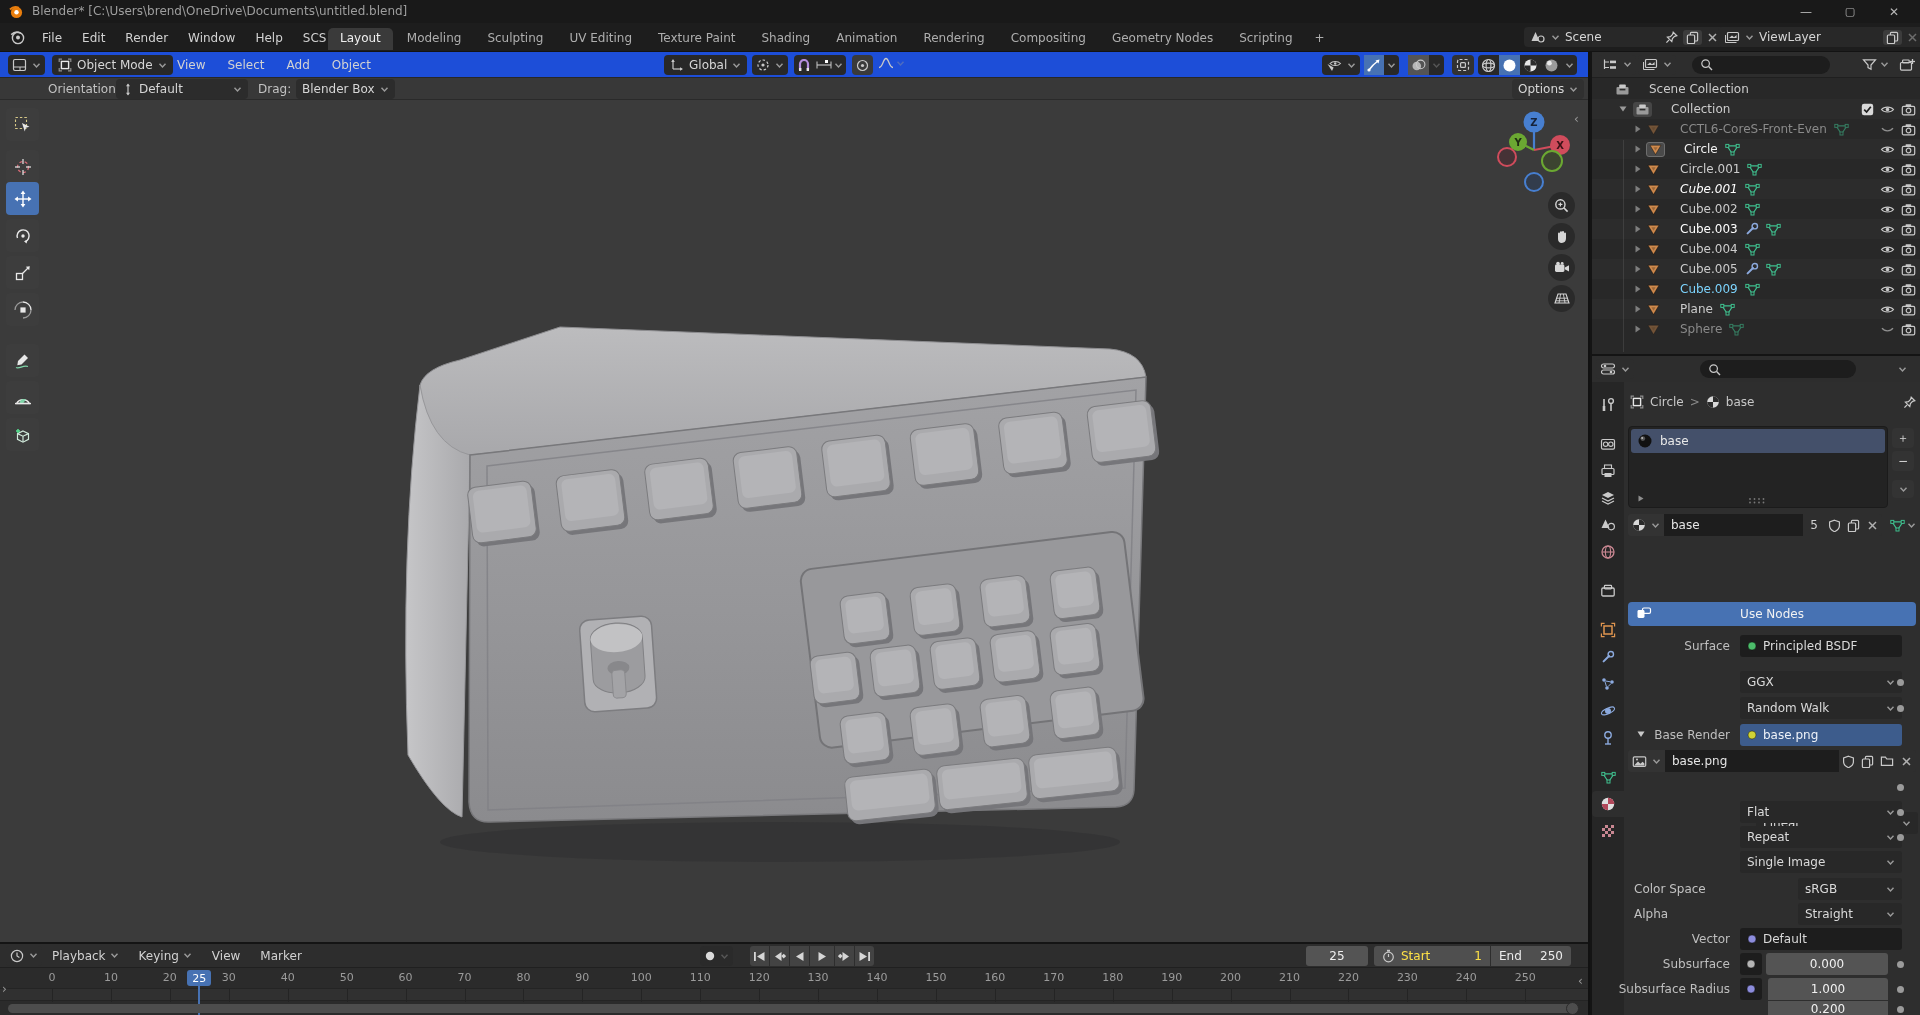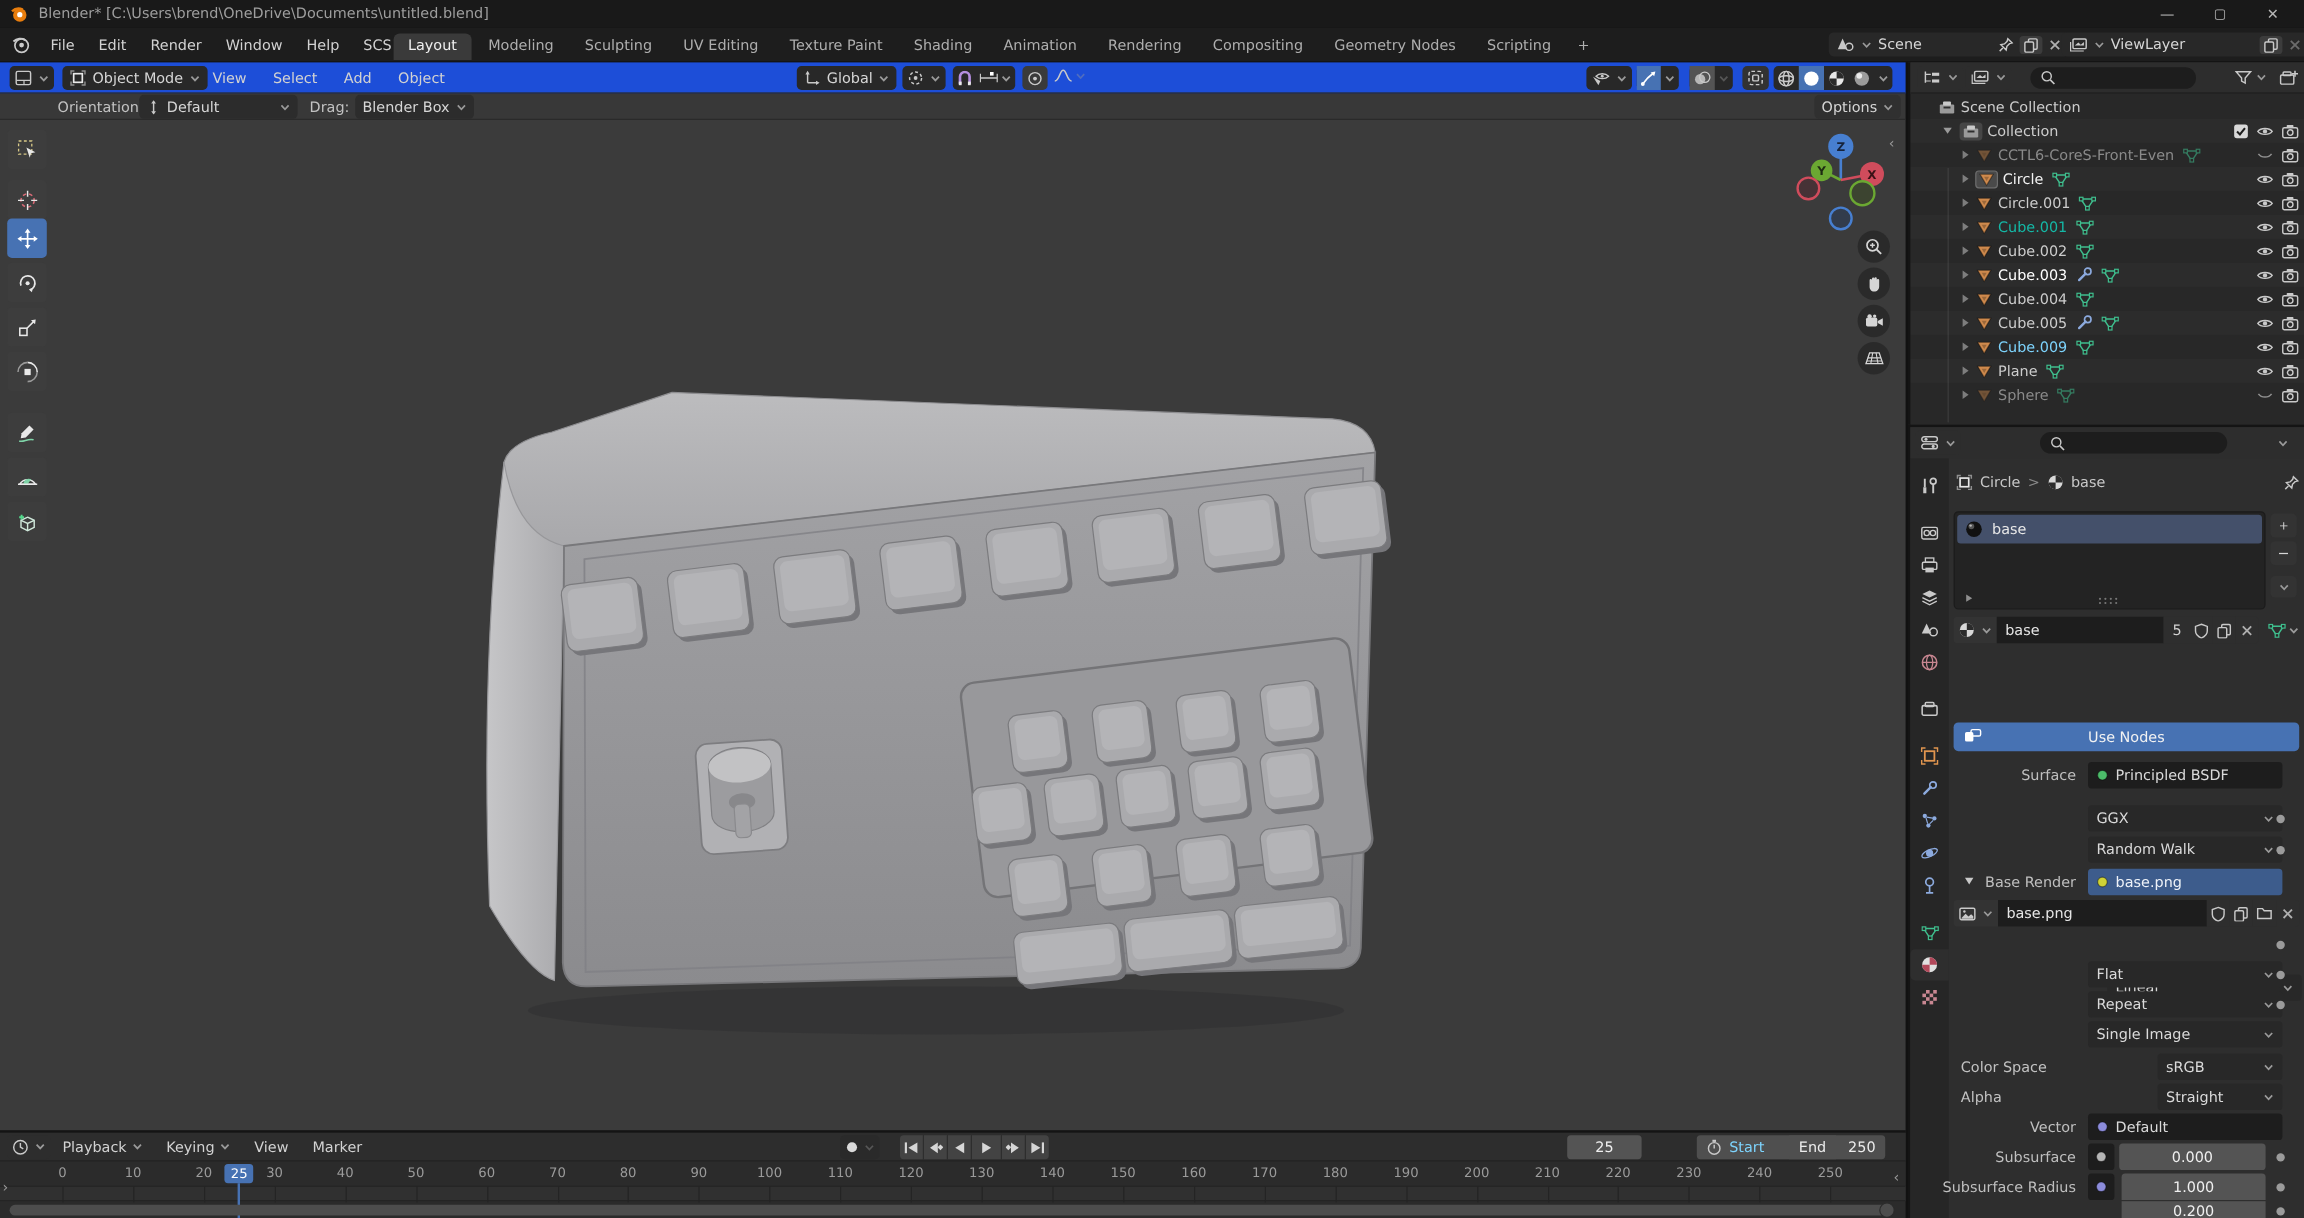--- a/index.html
+++ b/index.html
@@ -15,21 +15,21 @@
   .tab.active{background:#3a3a3a;color:#efefef;}
   .chev{display:inline-block;}
   .hbtn{display:inline-flex;align-items:center;justify-content:center;height:20px;border-radius:3px;padding:0 3px;gap:2px;}
   .hbtn.on{background:#4772b3;}
   .hbtn.toggled{background:#545454;}
   .seg{background:#282828;border-radius:4px;display:inline-flex;height:20px;align-items:center;}
   .seg .hbtn{border-radius:0;}
   .lbl{color:#c2c2c2;}
   
   .orow{position:absolute;left:0;width:330px;height:20px;display:flex;align-items:center;}
-  .orow .nm{margin-left:4px;white-space:nowrap;}
+  .orow .nm{margin-left:19px;white-space:nowrap;}
   .oright{position:absolute;right:6px;display:flex;gap:6px;align-items:center;}
   
   .plabel{position:absolute;text-align:right;color:#bfbfbf;}
   .pfield{position:absolute;background:#282828;border-radius:3px;display:flex;align-items:center;color:#dadada;padding:0 7px;gap:6px;}
   .pfield .cv{margin-left:auto;}
   .decor{position:absolute;width:7px;height:7px;border-radius:50%;background:#9b9b9b;}
   .slider{background:#545454;border-radius:3px;color:#f0f0f0;display:flex;align-items:center;justify-content:center;}
   .togglec{position:absolute;width:22px;height:22px;background:#1d1d1d;border-radius:3px;display:flex;align-items:center;justify-content:center;}
   
   .tick{position:absolute;top:0;width:34px;margin-left:-17px;text-align:center;color:#9b9b9b;font-size:11px;}
@@ -895,21 +895,21 @@
           <svg width="8" height="10" viewBox="0 0 8 10" style="display:block">
             <path d="M1.5 1.5 L6.5 5 L1.5 8.5Z" fill="#9a9a9a"></path>
           </svg>
         </span>
         <span style="margin-left:4px;">
           <svg width="15" height="13" viewBox="0 0 15 13" style="display:block">
             <path d="M2 2.2 H13 L7.5 11.5 Z" fill="#cf8a4d" stroke="rgba(0,0,0,.4)" opacity="1"></path>
             <path d="M5.4 4.2 H9.6 L7.5 7.8 Z" fill="rgba(0,0,0,.25)" opacity="1"></path>
           </svg>
         </span>
-        <span class="nm" style="color:#14b8a6;">Cube.001</span>
+        <span class="nm" style="color:#ffffff;font-style:italic;">Cube.001</span>
         <span style="margin-left:7px;opacity:1;">
           <svg width="15" height="13" viewBox="0 0 15 13" style="display:block">
             <polygon points="7.5,11 2,2.8 13,2.8" fill="none" stroke="#3fbf8e" stroke-width="1.2"></polygon>
             <rect x="0.8" y="1.4" width="3" height="3" fill="#282828" stroke="#3fbf8e"></rect>
             <rect x="11.2" y="1.4" width="3" height="3" fill="#282828" stroke="#3fbf8e"></rect>
             <rect x="6" y="9" width="3" height="3" fill="#282828" stroke="#3fbf8e"></rect>
           </svg>
         </span>
         <span class="oright">
           <span>
@@ -1733,21 +1733,21 @@
           </svg>
         </span>
         <span class="pb" style="border-radius:0 3px 3px 0;">
           <svg width="13" height="11" viewBox="0 0 13 11" style="display:block">
             <path d="M1.5 1 L9 5.5 L1.5 10Z" fill="#d6d6d6"></path>
             <rect x="10.2" y="1" width="1.8" height="9" fill="#d6d6d6"></rect>
           </svg>
         </span>
       </span>
     <span class="abs slider" style="left:1306px;top:2px;width:62px;height:20px;">25</span>
-    <span class="abs row" style="left:1374px;top:2px;width:116px;height:20px;background:#4f4f4f;border-radius:3px 0 0 3px;padding:0 8px;box-sizing:border-box;gap:6px;color:#7dd3fc;margin-left:40px;">
+    <span class="abs row" style="left:1374px;top:2px;width:116px;height:20px;background:#4f4f4f;border-radius:3px 0 0 3px;padding:0 8px;box-sizing:border-box;gap:6px;color:#fde047;">
       <span id="ic-stopwatch">
           <svg width="13" height="14" viewBox="0 0 13 14" style="display:block">
             <circle cx="6.5" cy="8" r="4.8" fill="none" stroke="#c9c9c9" stroke-width="1.2"></circle>
             <rect x="5" y="0.8" width="3" height="1.8" fill="#c9c9c9"></rect>
             <line x1="6.5" y1="8" x2="6.5" y2="5" stroke="#c9c9c9" stroke-width="1.2"></line>
           </svg>
         </span>
       <span>Start</span>
       <span style="margin-left:auto;">1</span>
     </span>

